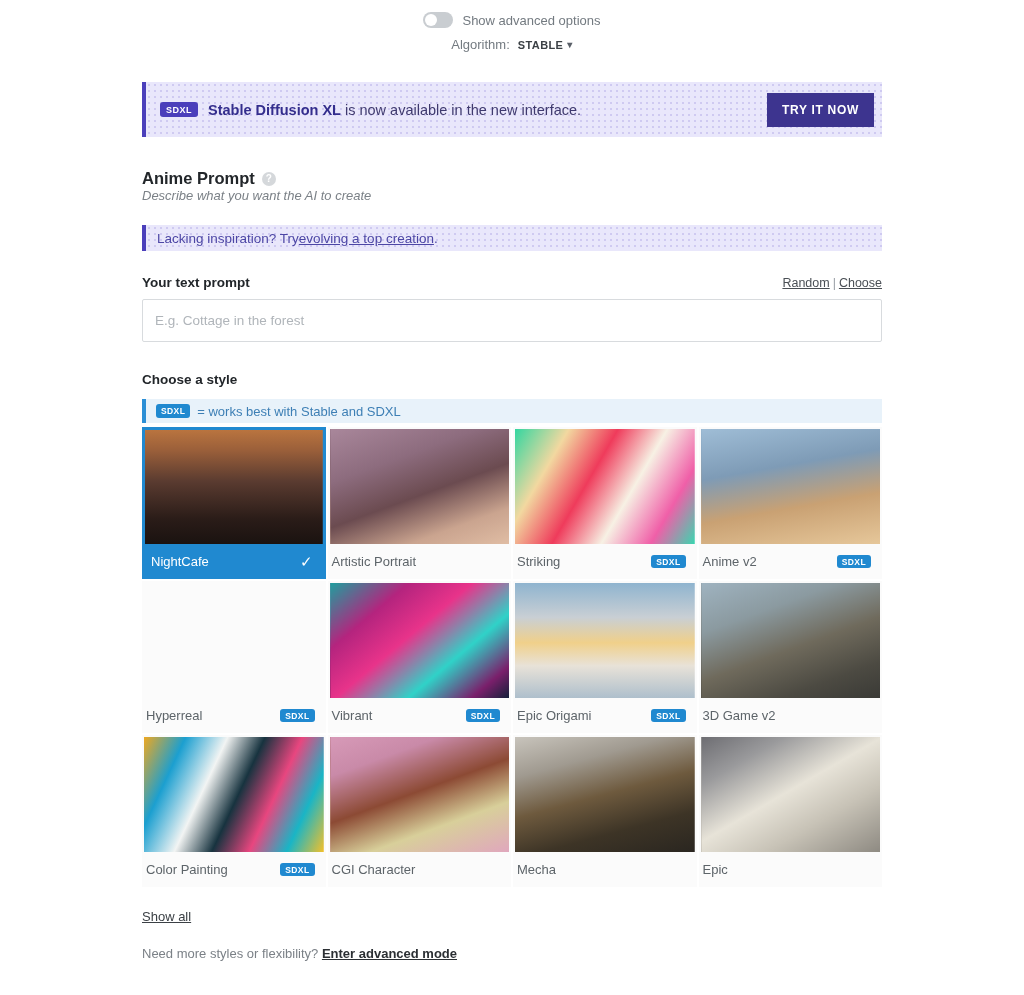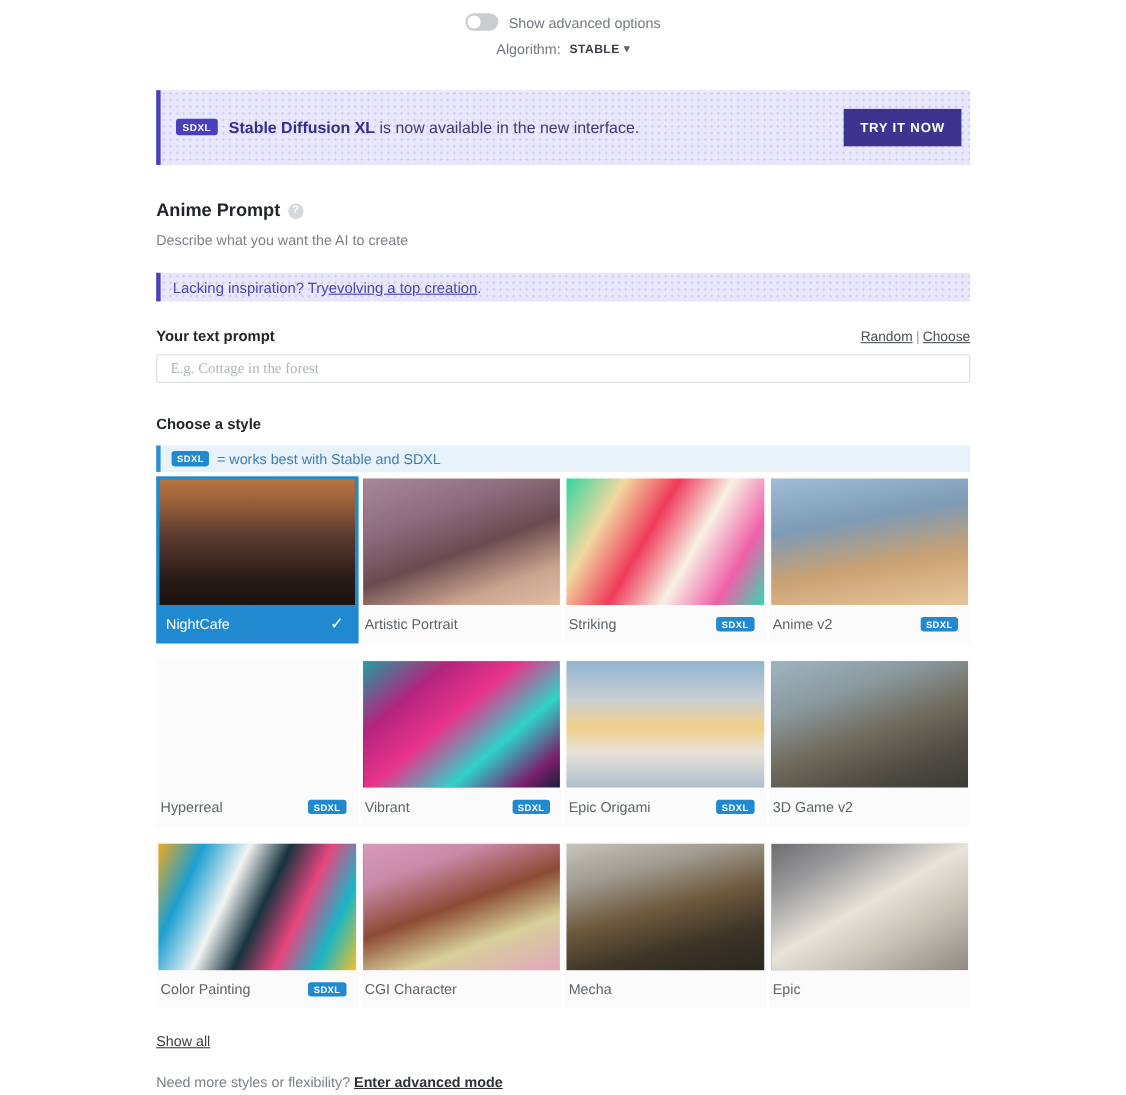--- a/index.html
+++ b/index.html
@@ -59,21 +59,21 @@
     color: #3b4045; display: flex; align-items: center; gap: 4px;
   }
   .caret { font-size: 10px; color: #5a6068; line-height: 1; }
 
   
   .col { width: 740px; margin: 0 auto; }
 
   
   .promo {
     margin-top: 30px;
-    height: 68px;
+    height: 55px;
     background-color: #e9e7fb;
     background-image: radial-gradient(#cfcaf1 1px, transparent 1px);
     background-size: 6px 6px;
     border-left: 4px solid #4b3fbb;
     display: flex;
     align-items: center;
     padding: 0 0 0 14px;
     position: relative;
   }
   .promo-text { font-size: 14.5px; color: #3f3a6e; }
@@ -113,23 +113,23 @@
     display: flex; align-items: center; gap: 7px;
   }
   .help-icon {
     width: 14px; height: 14px; border-radius: 50%;
     background: #d5d8db; color: #ffffff;
     font-size: 10px; font-weight: bold;
     display: inline-flex; align-items: center; justify-content: center;
     line-height: 1;
   }
   .sec-sub {
-    margin-top: 10px;
     font-size: 13px;
     color: #7b8187;
+    font-style: italic;
   }
 
   .inspo {
     margin-top: 22px;
     height: 26px;
     background-color: #e9e7fb;
     background-image: radial-gradient(#cfcaf1 1px, transparent 1px);
     background-size: 6px 6px;
     border-left: 4px solid #4b3fbb;
     display: flex; align-items: center;
@@ -144,26 +144,26 @@
     display: flex; align-items: flex-end; justify-content: space-between;
   }
   .prompt-label { font-size: 13.5px; font-weight: bold; color: #22262a; }
   .prompt-links { font-size: 12.5px; color: #4a4f55; }
   .prompt-links a { color: #4a4f55; text-decoration: underline; }
   .prompt-links .sep { text-decoration: none; margin: 0 3px; color: #9aa0a6; }
 
   .prompt-input {
     margin-top: 9px;
     width: 100%;
-    height: 26px;
+    height: 43px;
     border: 1px solid #d8dbde;
     border-radius: 2px;
     padding: 0 12px;
     font-size: 13.5px;
-    font-family: Liberation Serif, serif;
+    font-family: Liberation Sans, sans-serif;
     color: #2b2f33;
     background: #fff;
     outline: none;
   }
   .prompt-input::placeholder { color: #b0b5ba; }
 
   
   .style-title {
     margin-top: 30px;
     font-size: 13.5px;
@@ -190,21 +190,21 @@
     letter-spacing: 0.4px;
     padding: 3px 5px 2px;
     border-radius: 3px;
     line-height: 1;
   }
 
   .grid {
     margin-top: 4px;
     display: grid;
     grid-template-columns: repeat(4, 1fr);
-    gap: 14px 2px;
+    gap: 2px 2px;
   }
   .card {
     background: #fbfbfb;
     cursor: pointer;
     position: relative;
     padding: 2px 2px 0 2px;
   }
   .card .thumb {
     width: 100%;
     height: 115px;

